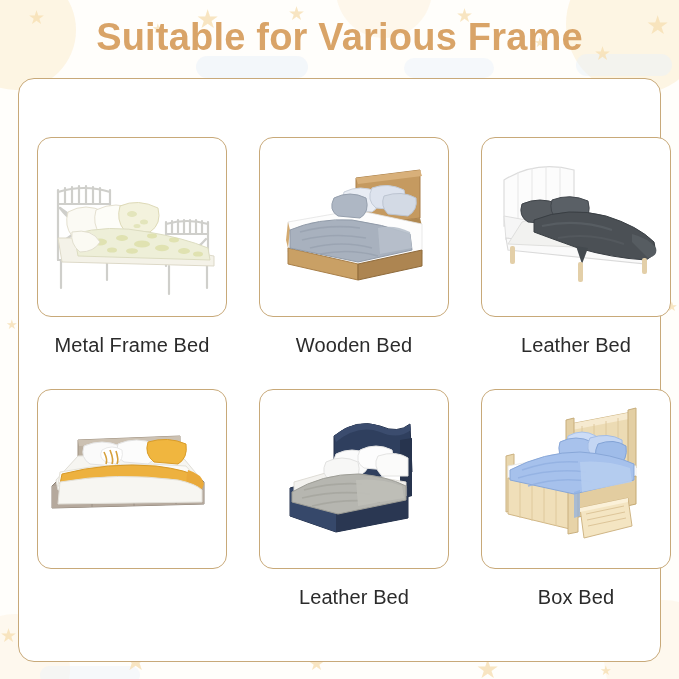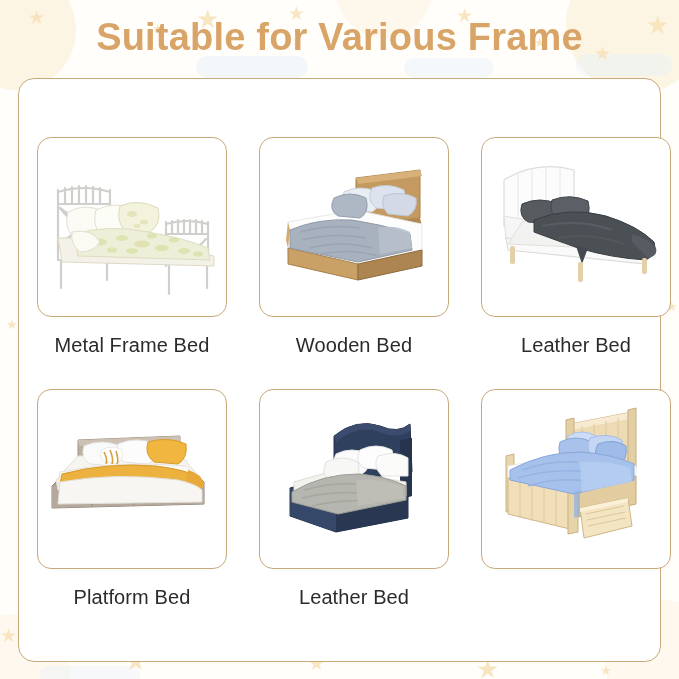--- a/index.html
+++ b/index.html
@@ -290,21 +290,20 @@
           <g stroke="#d6a03c" stroke-width="1.6" fill="none">
             <path d="M66 62 Q70 70 68 74"></path>
               <path d="M72 60 Q76 70 74 74"></path>
               <path d="M78 61 Q81 70 79 74"></path>
           </g>
           <path d="M24 84 Q70 72 118 76 Q150 80 162 88 L160 100 Q120 90 80 88 Q44 88 22 94 Z" fill="#edb13f" stroke="#d89a27" stroke-width="1"></path>
           <path d="M150 80 Q164 84 166 94 Q164 104 152 104 Q146 94 150 80 Z" fill="#e9a93a"></path>
           <path d="M22 92 Q78 82 140 90 Q158 94 164 100 L164 112 L20 114 Z" fill="#f7f6f2" stroke="#e2e0d9" stroke-width="1"></path>
         </svg>
       </div>
-      <div class="card-label">Platform Bed</div>
     </div>
 
     <div class="cell">
       <div class="card">
         <svg class="bed-svg" viewBox="0 0 190 180">
           <path d="M74 46 Q96 28 120 36 Q138 44 150 34 L152 82 L74 92 Z" fill="#2f3f5e" stroke="#24314a" stroke-width="1"></path>
           <path d="M74 46 Q96 28 120 36 Q138 44 150 34 L151 40 Q138 50 120 42 Q98 34 76 52 Z" fill="#3b4c6e"></path>
           <path d="M140 50 L152 48 L152 106 L140 110 Z" fill="#27344e"></path>
           <path d="M30 98 L74 86 L148 98 L148 128 L76 142 L30 126 Z" fill="#2f3f5e" stroke="#24314a" stroke-width="1"></path>
           <path d="M30 98 L76 110 L76 142 L30 126 Z" fill="#36486a"></path>
@@ -365,16 +364,17 @@
           <path d="M28 80 Q62 62 98 62 Q130 64 152 74 L152 90 L92 104 L28 90 Z" fill="#a6c1ec" stroke="#88a7d8" stroke-width="1"></path>
           <g stroke="#93b1e2" stroke-width="1.5" fill="none" opacity=".85">
             <path d="M40 80 Q68 70 96 72"></path>
             <path d="M36 88 Q70 78 104 82"></path>
             <path d="M46 96 Q78 86 110 92"></path>
           </g>
           <path d="M98 72 Q124 70 148 78 L150 92 L100 102 Z" fill="#b6cdf0" opacity=".9"></path>
           <path d="M92 102 L92 128 L98 126 L98 100 Z" fill="#8fb0e4" opacity=".7"></path>
         </svg>
       </div>
+      <div class="card-label">Box Bed</div>
     </div>
 
   </div>
 </div>
 
 </body></html>

